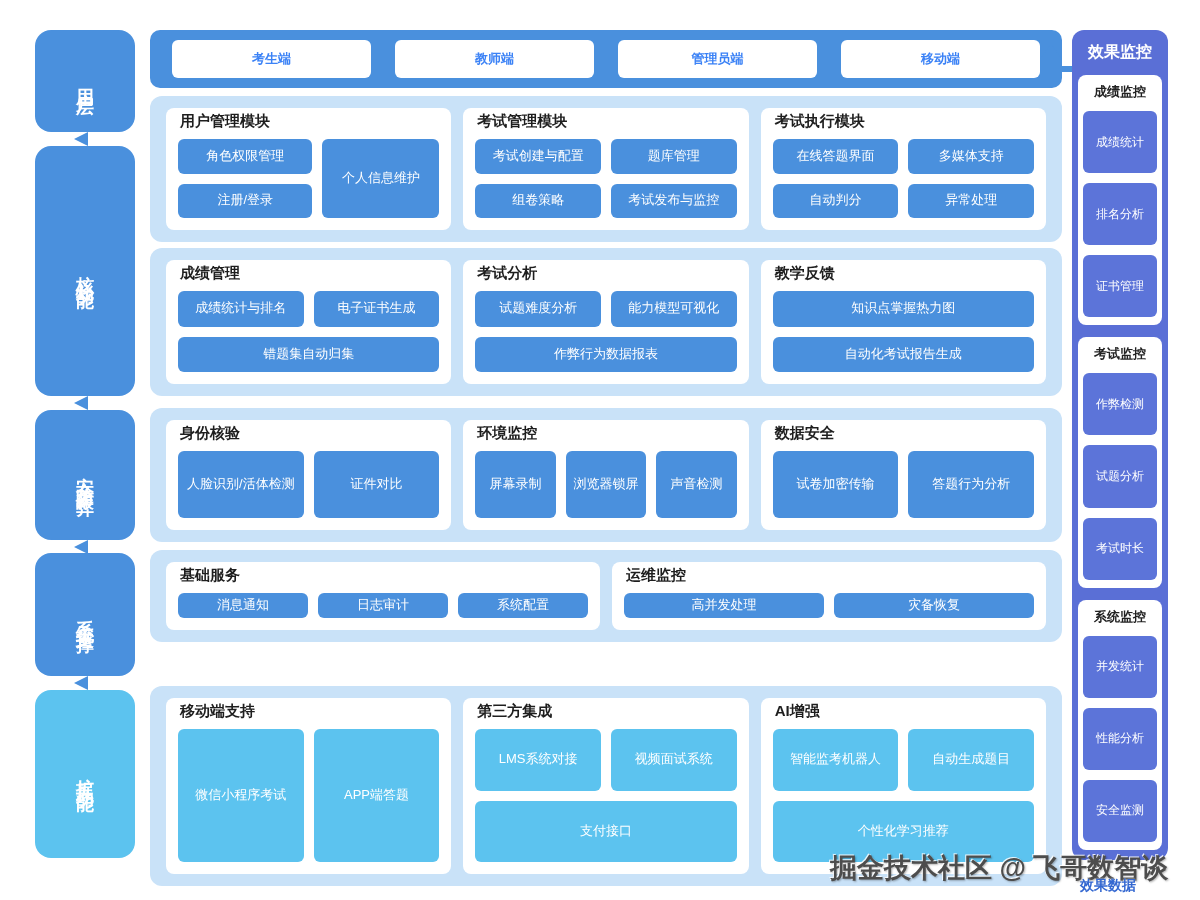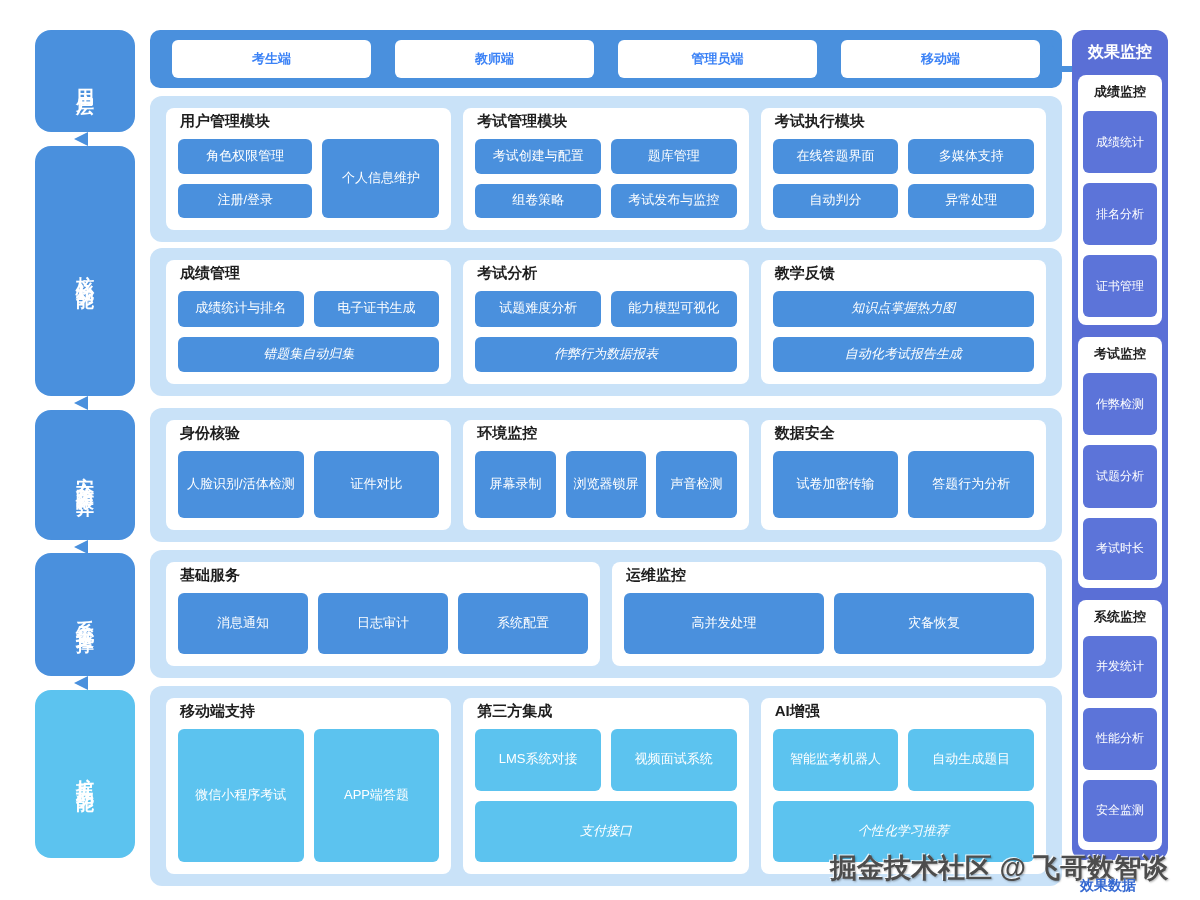--- a/index.html
+++ b/index.html
@@ -37,21 +37,21 @@
   .split-left{flex:1.15;display:flex;flex-direction:column;gap:10px;}
   .split-left .btn{flex:1;}
   .split-right{flex:1;display:flex;}
   .split-right .btn{flex:1;}
 
   .body-grid{flex:1;display:grid;grid-template-columns:1fr 1fr;gap:10px;}
 
   .body-stack{flex:1;display:flex;flex-direction:column;gap:10px;}
   .stack-row{flex:1;display:flex;gap:10px;}
   .stack-row .btn{flex:1;}
-  .stack-full{flex:1;display:flex;font-style:italic;}
+  .stack-full{flex:1;display:flex;}
   .stack-full .btn{flex:1;}
 
   .body-tallrow{flex:1;display:flex;gap:10px;}
   .body-tallrow .btn{flex:1;}
 
   
   .panel{position:absolute;left:1072px;top:30px;width:96px;height:830px;background:#5a6fd6;
          border-radius:12px;box-sizing:border-box;padding:12px 6px 10px;display:flex;flex-direction:column;}
   .panel-title{color:#fff;font-weight:bold;font-size:16px;text-align:center;margin-bottom:12px;}
   .panel-card{background:#fff;border-radius:8px;padding:8px 5px;margin-bottom:12px;flex:1;
@@ -202,21 +202,21 @@
     </div>
     <div class="card">
       <div class="card-title">数据安全</div>
       <div class="body-tallrow">
         <div class="btn">试卷加密传输</div>
         <div class="btn">答题行为分析</div>
       </div>
     </div>
   </div>
 
-  <div class="band" style="top:550px;height:128px;justify-content:flex-end;">
+  <div class="band" style="top:550px;height:92px;justify-content:flex-end;">
     <div class="card">
       <div class="card-title">基础服务</div>
       <div class="body-tallrow">
         <div class="btn">消息通知</div>
         <div class="btn">日志审计</div>
         <div class="btn">系统配置</div>
       </div>
     </div>
     <div class="card">
       <div class="card-title">运维监控</div>

